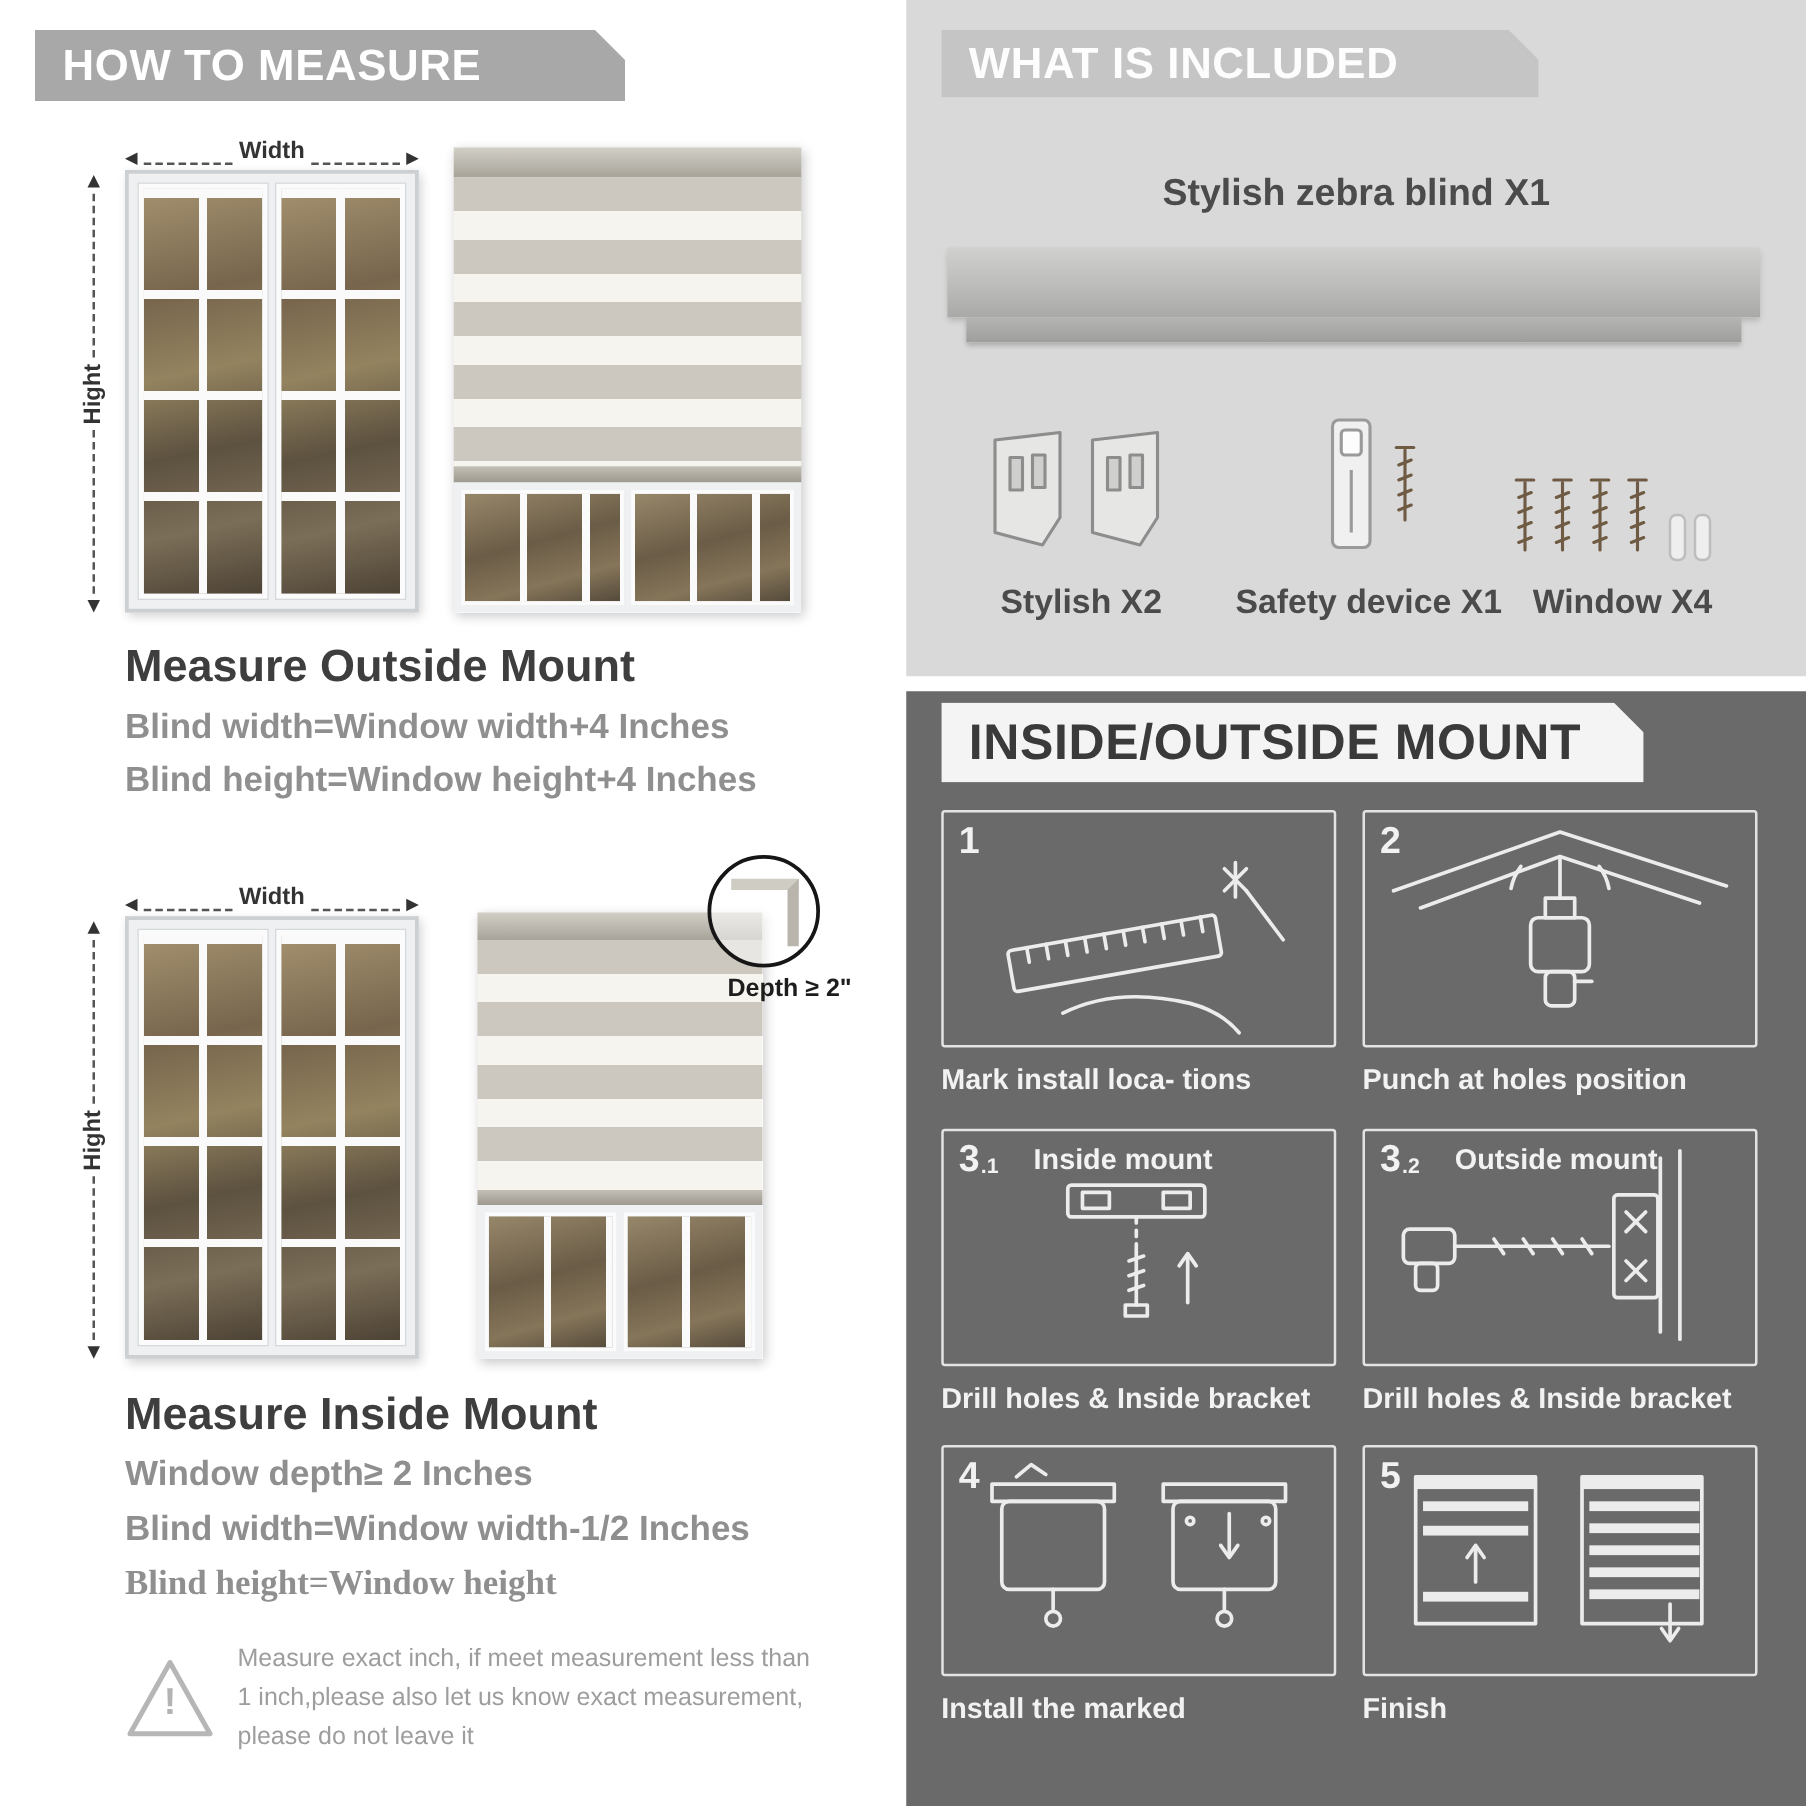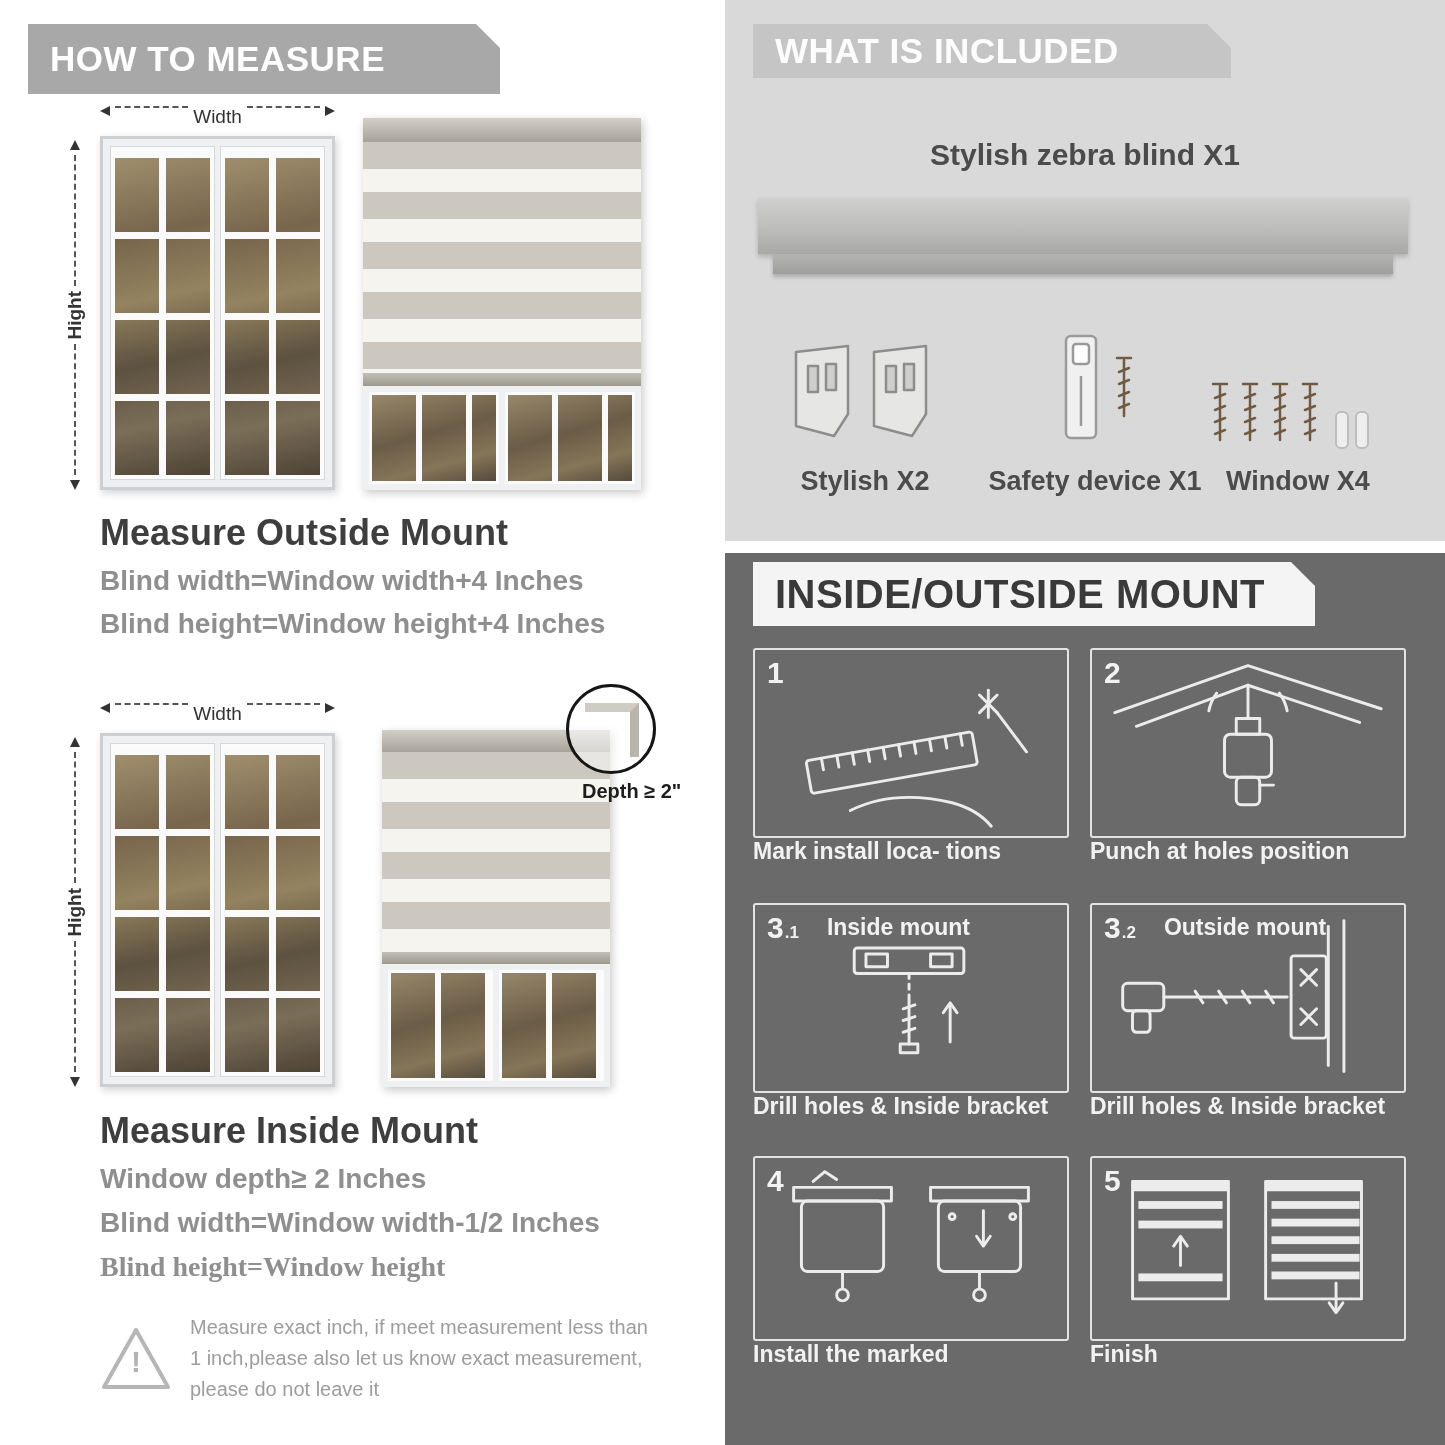--- a/index.html
+++ b/index.html
@@ -3,21 +3,21 @@
 <meta charset="utf-8">
 <style>
   html,body{margin:0;padding:0;background:#fff;}
   body{font-family:"Liberation Sans", sans-serif;}
   .page{position:relative;width:1445px;height:1445px;background:#fff;overflow:hidden;}
 
   
   .ribbon{position:absolute;display:flex;align-items:center;box-sizing:border-box;
     padding:0 22px;font-weight:bold;letter-spacing:.5px;
     clip-path:polygon(0 0,calc(100% - 24px) 0,100% 24px,100% 100%,0 100%);}
-  .htm-banner{left:28px;top:24px;width:472px;height:70px;background:#a8a8a8;color:#fff;font-size:35px;}
+  .htm-banner{left:28px;top:24px;width:472px;height:57px;background:#a8a8a8;color:#fff;font-size:35px;}
   .included-banner{left:753px;top:24px;width:478px;height:54px;background:#c5c5c5;color:#fdfdfd;font-size:35px;}
   .mount-banner{left:753px;top:562px;width:562px;height:64px;background:#f4f4f4;color:#3a3a3a;font-size:40px;}
 
   
   .win{position:absolute;background:#eef0f1;border:3px solid #ccd0d3;box-sizing:border-box;
     padding:8px;box-shadow:2px 3px 8px rgba(0,0,0,.18);}
   .win-inner{display:flex;gap:7px;height:100%;}
   .win-sash{flex:1;border:4px solid #fbfbfb;outline:1px solid #d6d9db;box-sizing:border-box;
     background:
       repeating-linear-gradient(0deg,transparent 0 74px,#fafafa 74px 81px),
@@ -29,21 +29,21 @@
   .zebra-cassette{height:24px;background:linear-gradient(180deg,#d2cfc7,#a7a399);}
   .zebra-stripes{background:repeating-linear-gradient(180deg,#ccc8bf 0 27px,#f6f4ef 27px 50px);}
   .zebra-rail{height:13px;background:linear-gradient(180deg,#c3bfb6,#9d998f);}
   .zebra-peek{background:#eef0f1;padding:6px;box-sizing:border-box;display:flex;gap:6px;}
   .peek-sash{flex:1;border:3px solid #fbfbfb;box-sizing:border-box;
     background:
       repeating-linear-gradient(90deg,transparent 0 44px,#fafafa 44px 50px),
       linear-gradient(165deg,#97876a 0%,#6b5c47 45%,#857559 75%,#554a3b 100%);}
 
   
-  .arrow-h{position:absolute;display:flex;align-items:flex-start;gap:5px;color:#333;font-weight:normal;font-size:19px;}
+  .arrow-h{position:absolute;display:flex;align-items:flex-end;gap:5px;color:#333;font-weight:bold;font-size:19px;}
   .arrow-v{position:absolute;display:flex;flex-direction:column;align-items:center;gap:5px;color:#333;font-weight:bold;font-size:19px;}
   .dash-h{flex:1;height:0;border-top:2px dashed #555;}
   .dash-v{flex:1;width:0;border-left:2px dashed #555;}
   .head-left{width:0;height:0;border-top:5px solid transparent;border-bottom:5px solid transparent;border-right:10px solid #333;}
   .head-right{width:0;height:0;border-top:5px solid transparent;border-bottom:5px solid transparent;border-left:10px solid #333;}
   .head-up{width:0;height:0;border-left:5px solid transparent;border-right:5px solid transparent;border-bottom:10px solid #333;}
   .head-down{width:0;height:0;border-left:5px solid transparent;border-right:5px solid transparent;border-top:10px solid #333;}
   .vlabel{writing-mode:vertical-rl;transform:rotate(180deg);}
 
   
@@ -74,21 +74,21 @@
   .item-label{position:absolute;top:466px;font-size:27px;font-weight:bold;color:#4b4b4b;text-align:center;}
 
   
   .mount-bg{position:absolute;left:725px;top:553px;width:720px;height:892px;background:#6a6a6a;}
   .step{position:absolute;width:316px;}
   .step-box{position:relative;height:190px;border:2px solid #e3e3e3;border-radius:3px;box-sizing:border-box;}
   .step-head{position:absolute;left:12px;top:8px;display:flex;align-items:flex-end;color:#f2f2f2;z-index:2;}
   .step-num{font-size:30px;font-weight:bold;line-height:1;}
   .step-sub{font-size:17px;font-weight:bold;margin-left:1px;}
   .step-label{font-size:23px;font-weight:bold;margin-left:28px;margin-bottom:2px;}
-  .step-caption{margin-top:0;font-size:23px;font-weight:bold;color:#f2f2f2;}
+  .step-caption{margin-top:12px;font-size:23px;font-weight:bold;color:#f2f2f2;}
   .illo{position:absolute;inset:0;width:100%;height:100%;}
 </style>
 </head>
 <body>
 
 <div class="page">
 
   <div class="ribbon htm-banner">
     <span>HOW TO MEASURE</span>
   </div>

